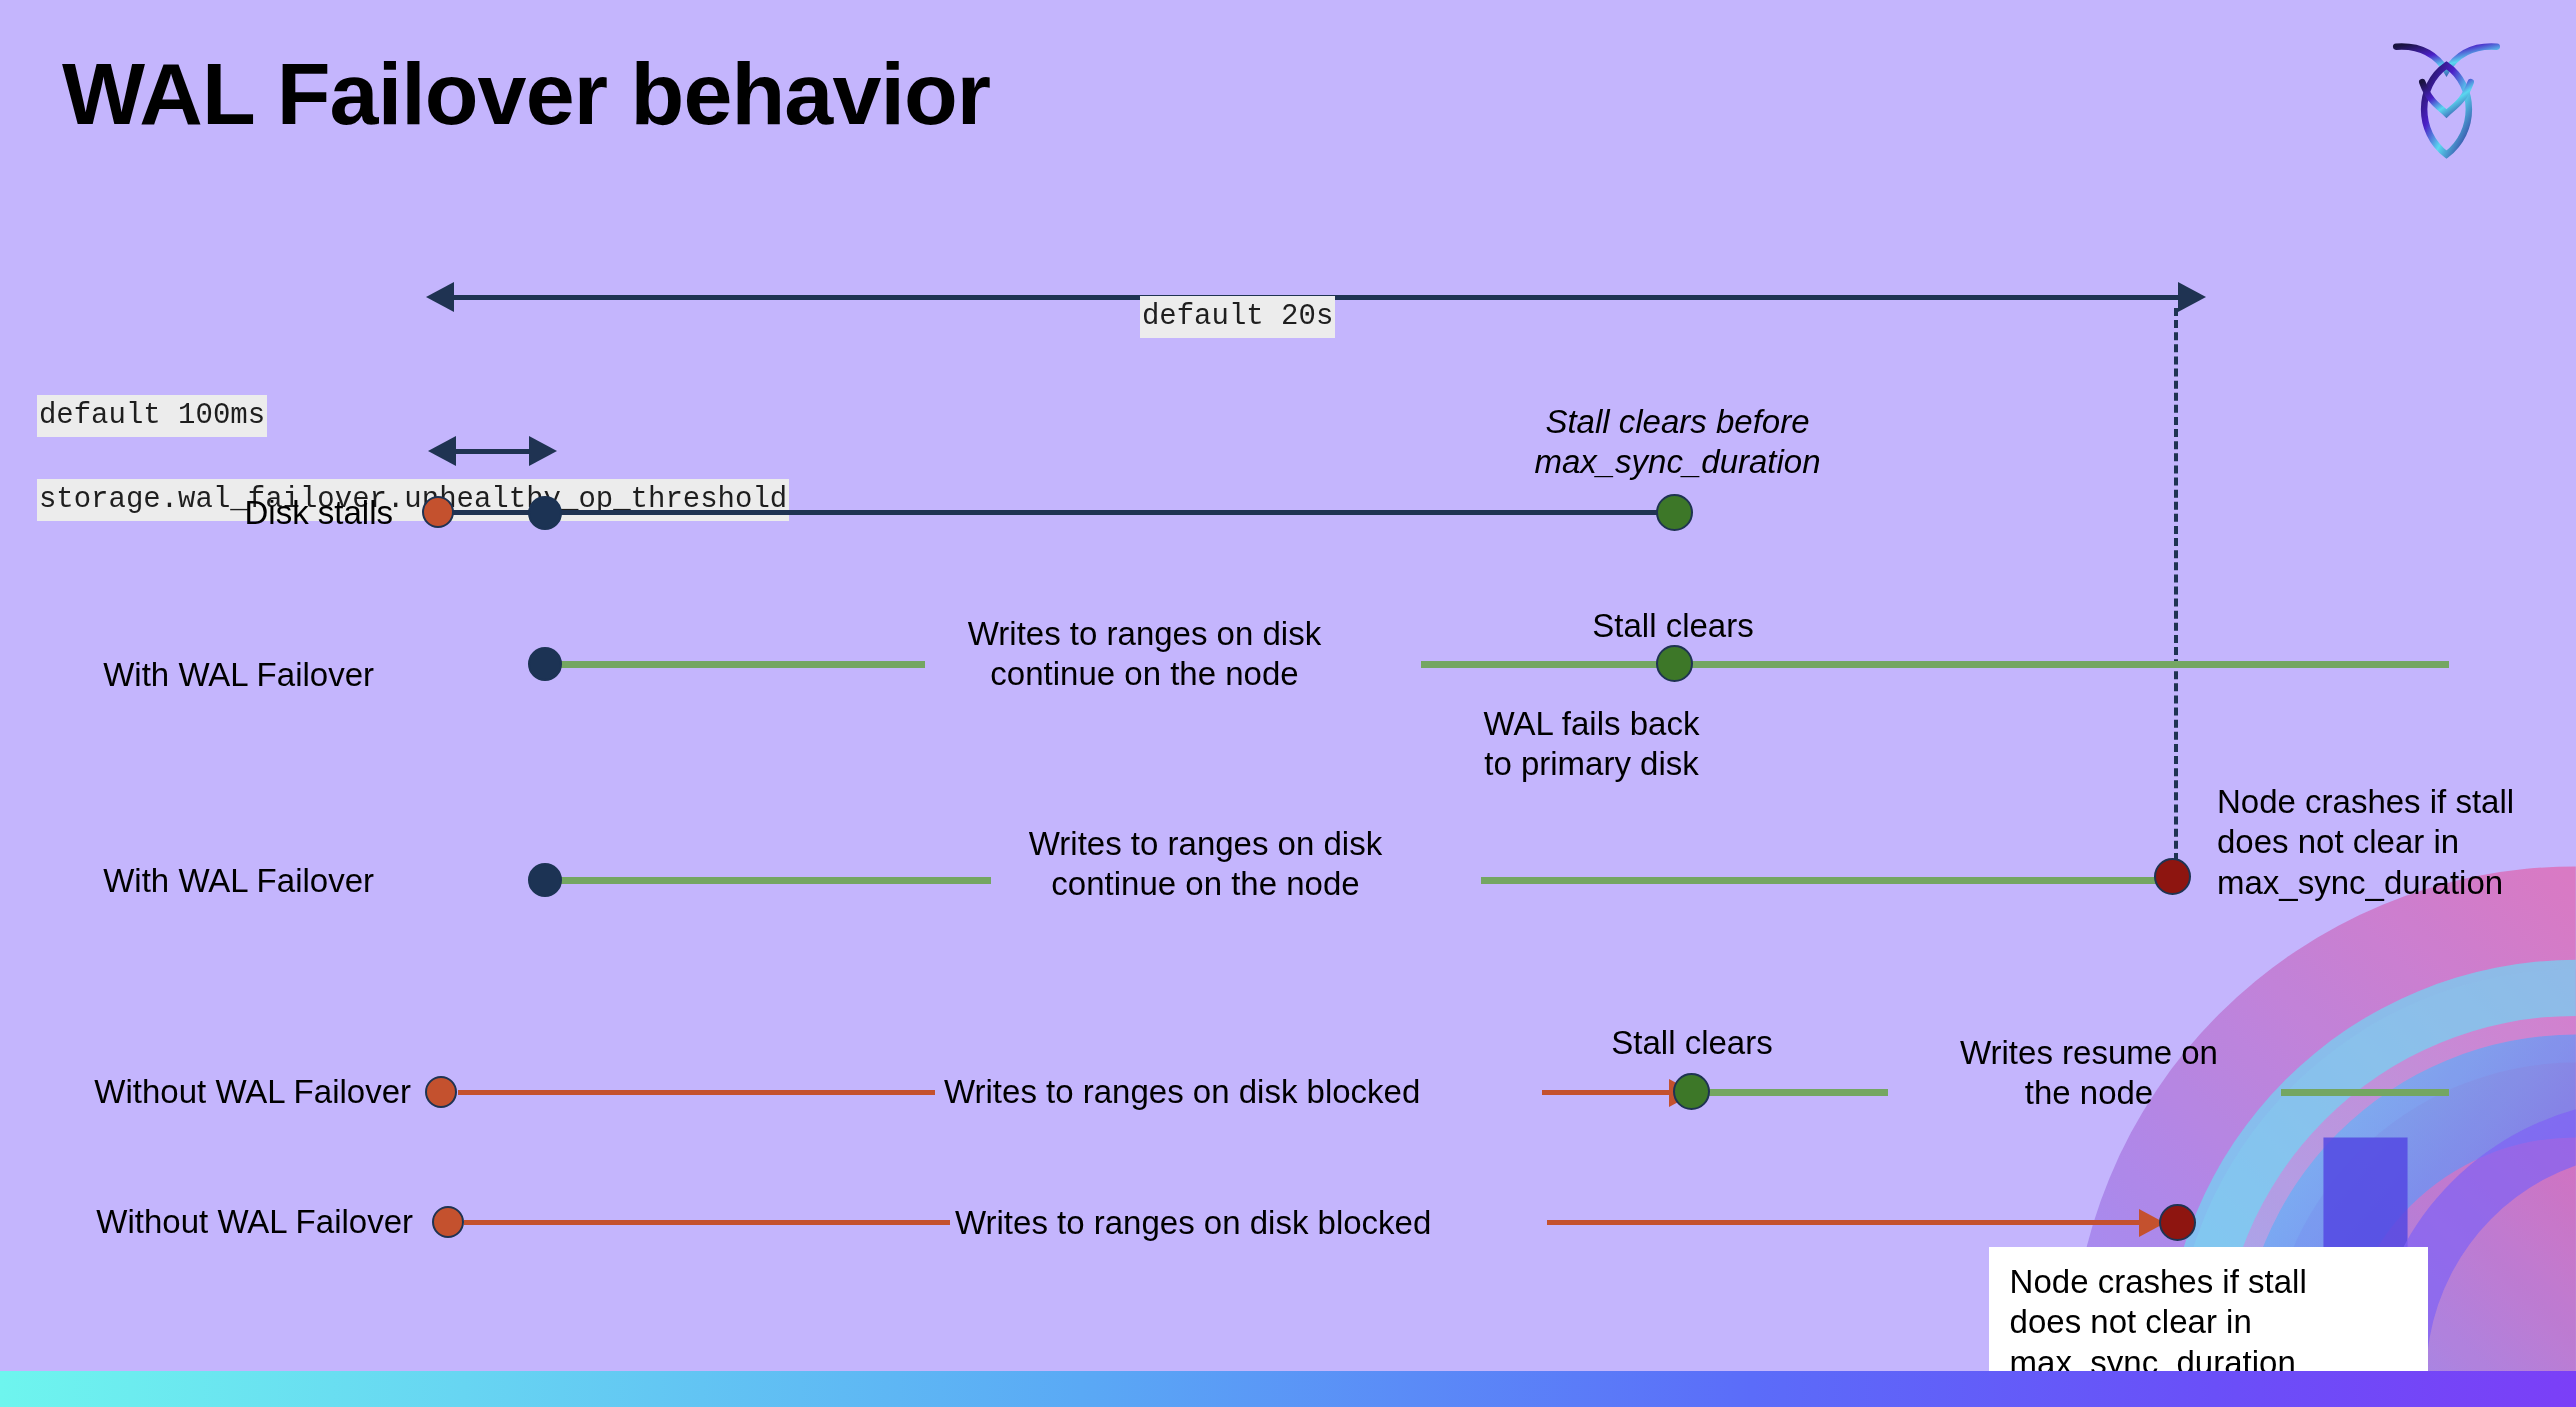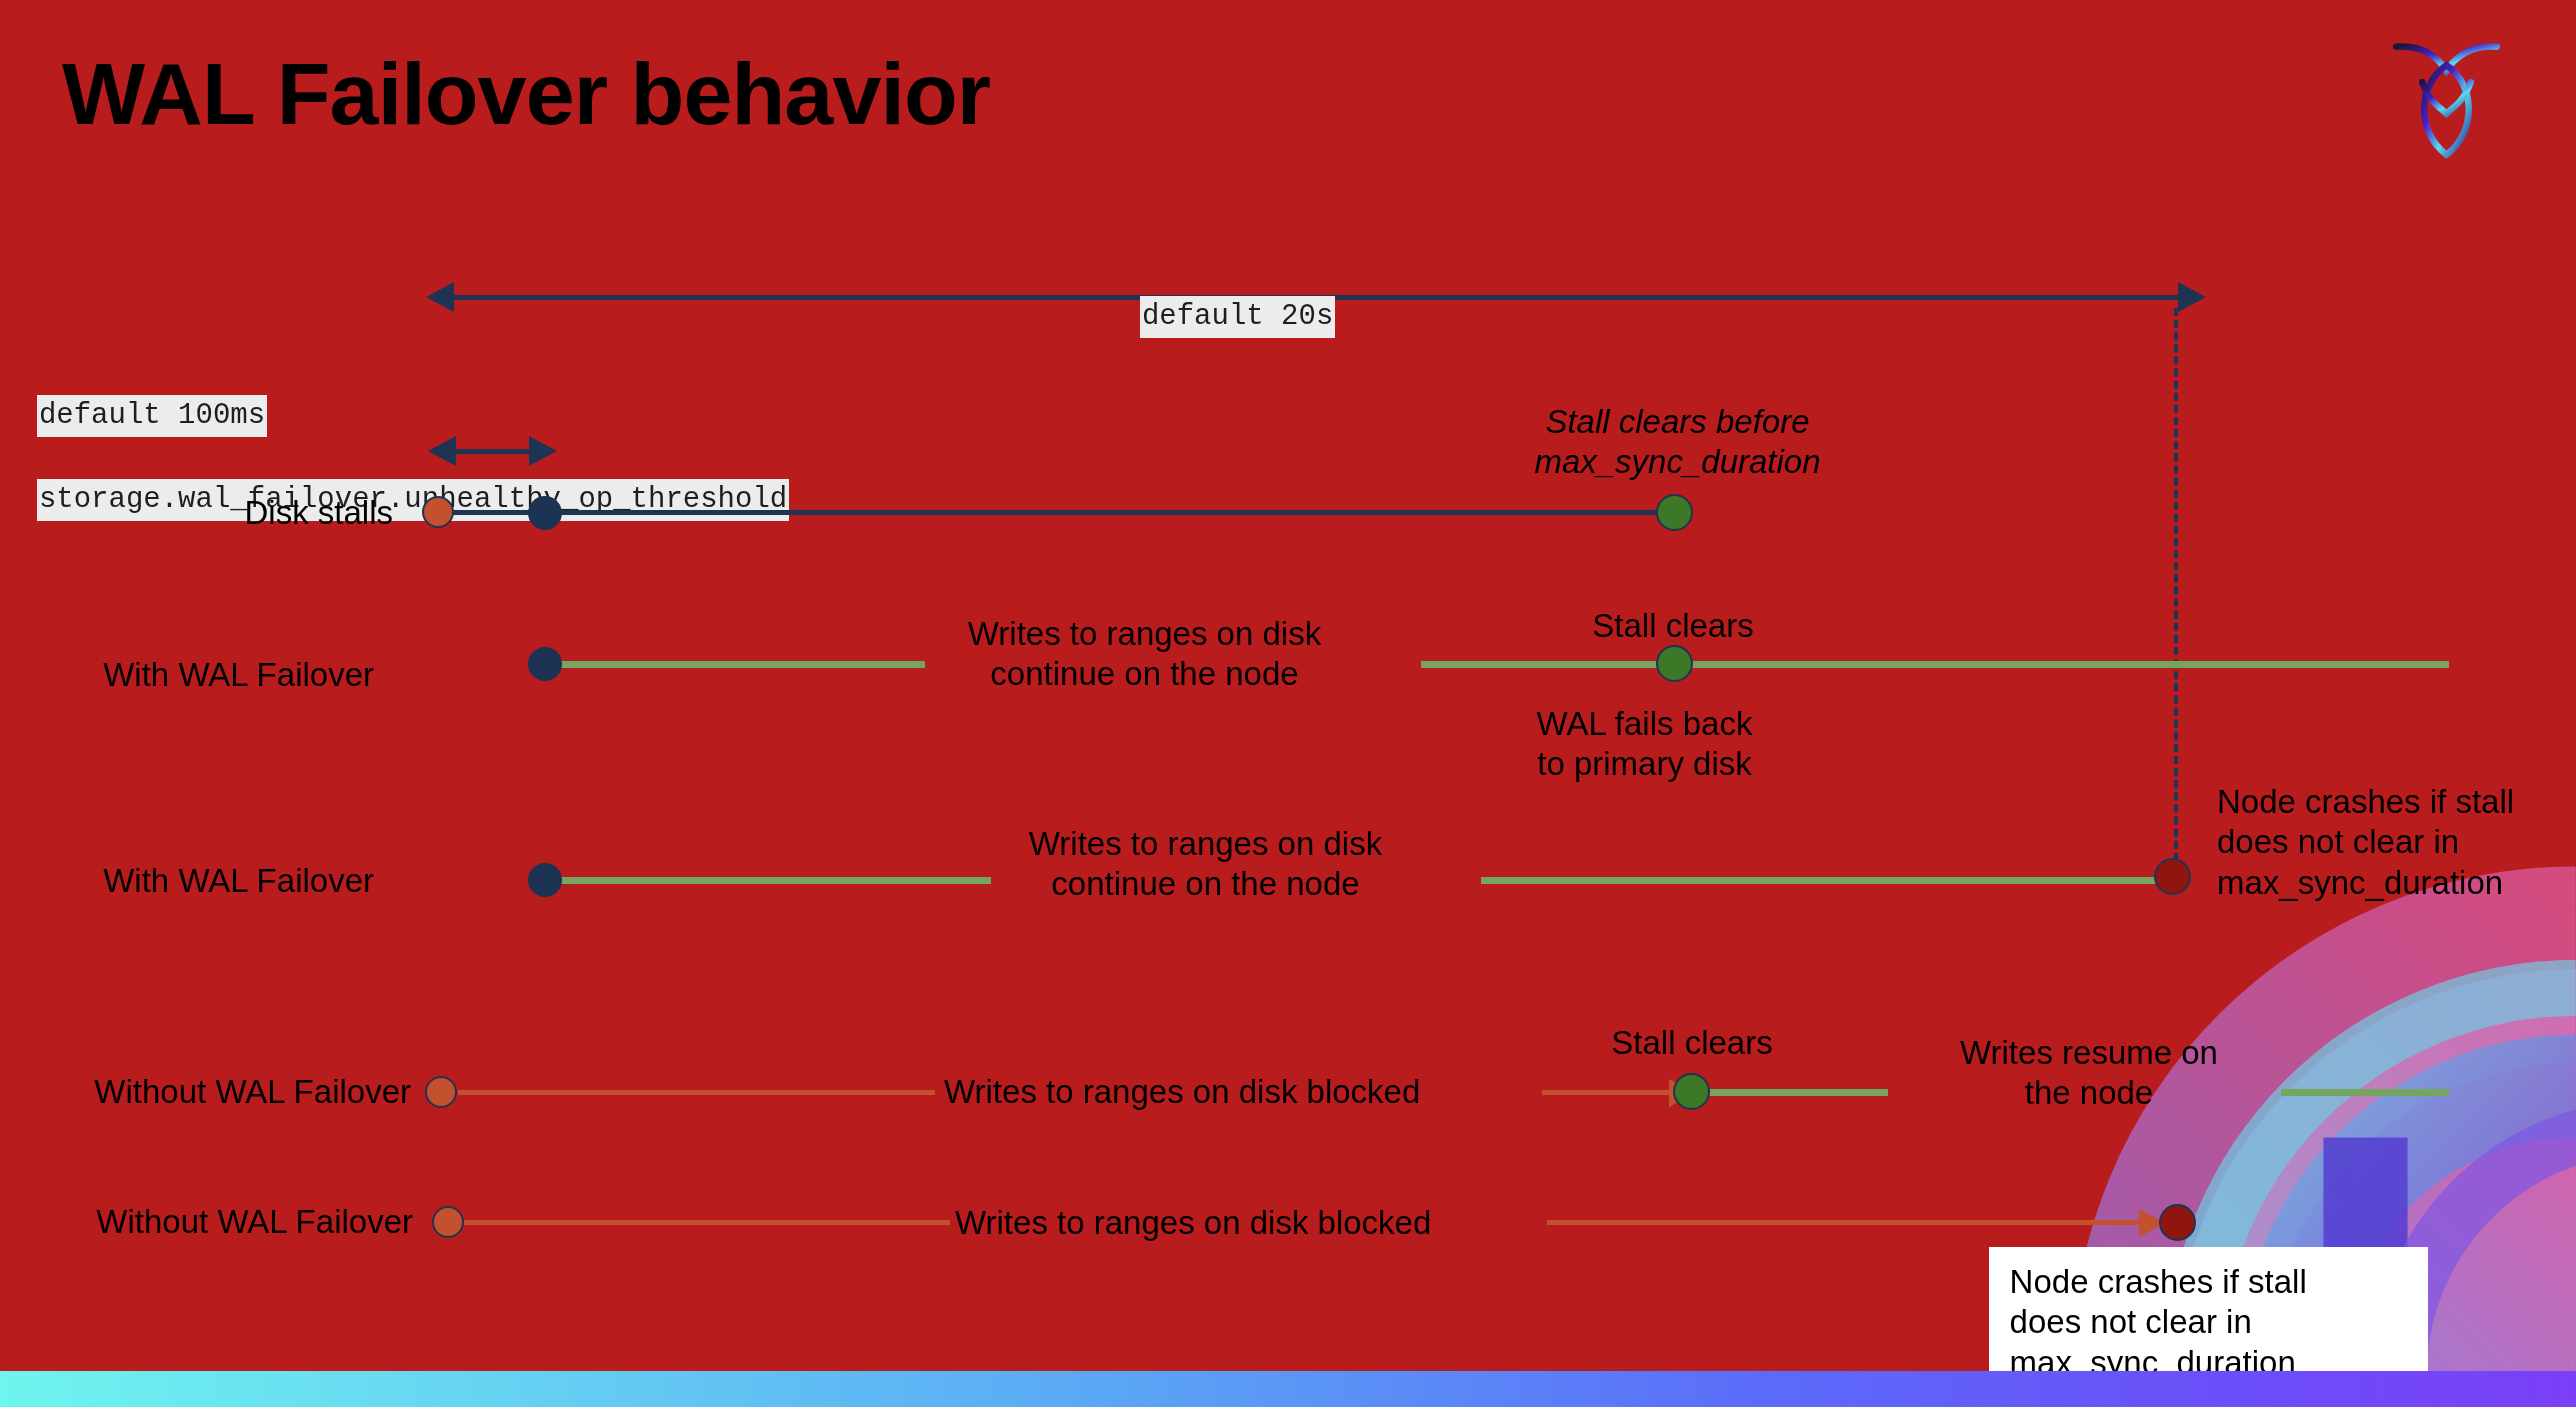--- a/index.html
+++ b/index.html
@@ -7,21 +7,21 @@
     padding: 0;
     background: #ffffff;
   }
   body {
     font-family: "Liberation Sans", sans-serif;
   }
   #slide {
     position: relative;
     width: 2576px;
     height: 1408px;
-    background: #b91c1c;
+    background: #c4b5fd;
     overflow: hidden;
   }
 
   
   #title {
     position: absolute;
     left: 62px;
     top: 43px;
     font-size: 88px;
     font-weight: bold;
@@ -241,21 +241,21 @@
   <div class="row-label" style="left:0px; top:656px; width:374px;">With WAL Failover</div>
 
   <div class="track green" style="left:542px; top:661px; width:383px;"></div>
   <div class="track green" style="left:1421px; top:661px; width:1028px;"></div>
   <div class="dot navy" style="left:528px; top:647px; width:34px; height:34px;"></div>
   <div class="dot green" style="left:1656px; top:645px; width:37px; height:37px;"></div>
 
   <div class="note center" style="left:925px; top:614px; width:439px;">Writes to ranges on disk
 continue on the node</div>
   <div class="note center" style="left:1528px; top:606px; width:290px;">Stall clears</div>
-  <div class="note center" style="left:1453px; top:704px; width:383px;">WAL fails  back
+  <div class="note center" style="left:1400px; top:704px; width:383px;">WAL fails  back
 to primary disk</div>
 
   <div class="row-label" style="left:0px; top:862px; width:374px;">With WAL Failover</div>
 
   <div class="track green" style="left:542px; top:877px; width:449px;"></div>
   <div class="track green" style="left:1481px; top:877px; width:692px;"></div>
   <div class="dot navy" style="left:528px; top:863px; width:34px; height:34px;"></div>
   <div class="dot dkred" style="left:2154px; top:858px; width:37px; height:37px;"></div>
 
   <div class="note center" style="left:972px; top:824px; width:467px;">Writes to ranges on disk

